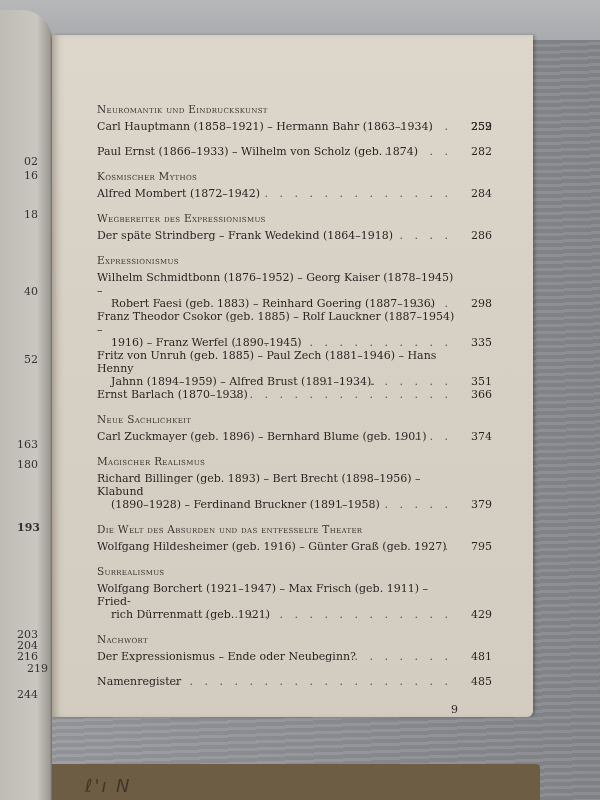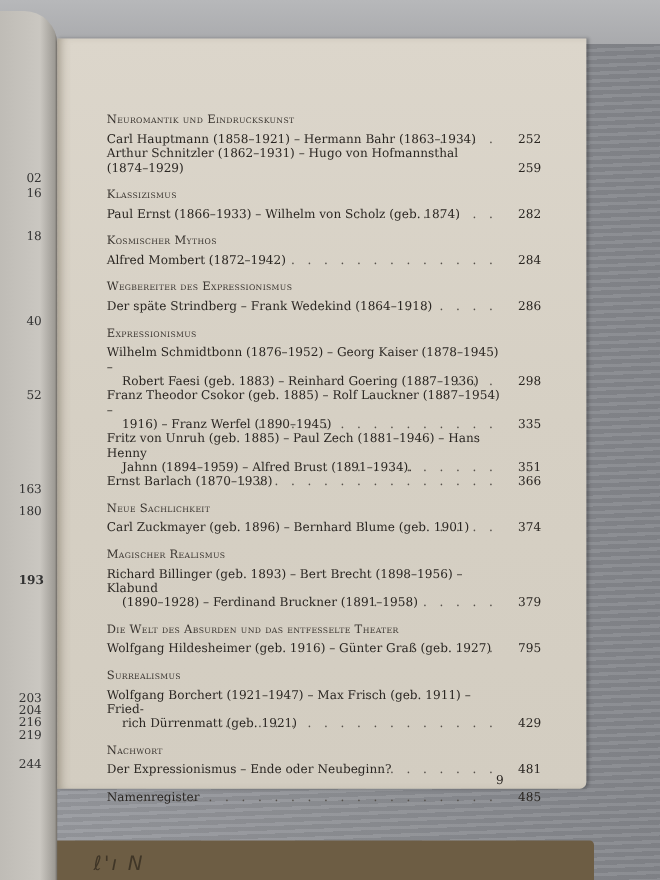--- a/index.html
+++ b/index.html
@@ -79,34 +79,33 @@
       <span style="left: 24px; top: 159px;">16</span>
       <span style="left: 24px; top: 198px;">18</span>
       <span style="left: 24px; top: 275px;">40</span>
       <span style="left: 24px; top: 343px;">52</span>
       <span style="left: 17px; top: 428px;">163</span>
       <span style="left: 17px; top: 448px;">180</span>
       <span style="left: 17px; top: 511px; font-weight: bold;">193</span>
       <span style="left: 17px; top: 618px;">203</span>
       <span style="left: 17px; top: 629px;">204</span>
       <span style="left: 17px; top: 640px;">216</span>
-      <span style="left: 17px; top: 652px; text-align: center;">219</span>
+      <span style="left: 27px; top: 652px; text-align: center;">219</span>
       <span style="left: 17px; top: 678px;">244</span>
     </div>
 </div>
 
 <div class="page">
   <div class="toc" id="toc">
       <div class="section">
         <div class="section-head">Neuromantik und Eindruckskunst</div>
         <div class="entry"><span class="text">Carl Hauptmann (1858–1921) – Hermann Bahr (1863–1934)</span><span class="dots" style="position: absolute; right: 40px; bottom: 0px;">. . . .</span><span class="page-num">252</span></div>
-        <div class="entry"><span class="text">Arthur Schnitzler (1862–1931) – Hugo von Hofmannsthal (1874–1929)</span><span class="page-num">259</span></div>
+        <div class="entry"><span class="page-num">259</span></div>
       </div>
       <div class="section">
-        <div class="section-head">Klassizismus</div>
         <div class="entry"><span class="text">Paul Ernst (1866–1933) – Wilhelm von Scholz (geb. 1874)</span><span class="dots" style="position: absolute; right: 40px; bottom: 0px;">. . . . .</span><span class="page-num">282</span></div>
       </div>
       <div class="section">
         <div class="section-head">Kosmischer Mythos</div>
         <div class="entry"><span class="text">Alfred Mombert (1872–1942)</span><span class="dots" style="position: absolute; right: 40px; bottom: 0px;">. . . . . . . . . . . . . . . . . .</span><span class="page-num">284</span></div>
       </div>
       <div class="section">
         <div class="section-head">Wegbereiter des Expressionismus</div>
         <div class="entry"><span class="text">Der späte Strindberg – Frank Wedekind (1864–1918)</span><span class="dots" style="position: absolute; right: 40px; bottom: 0px;">. . . . . .</span><span class="page-num">286</span></div>
       </div>

